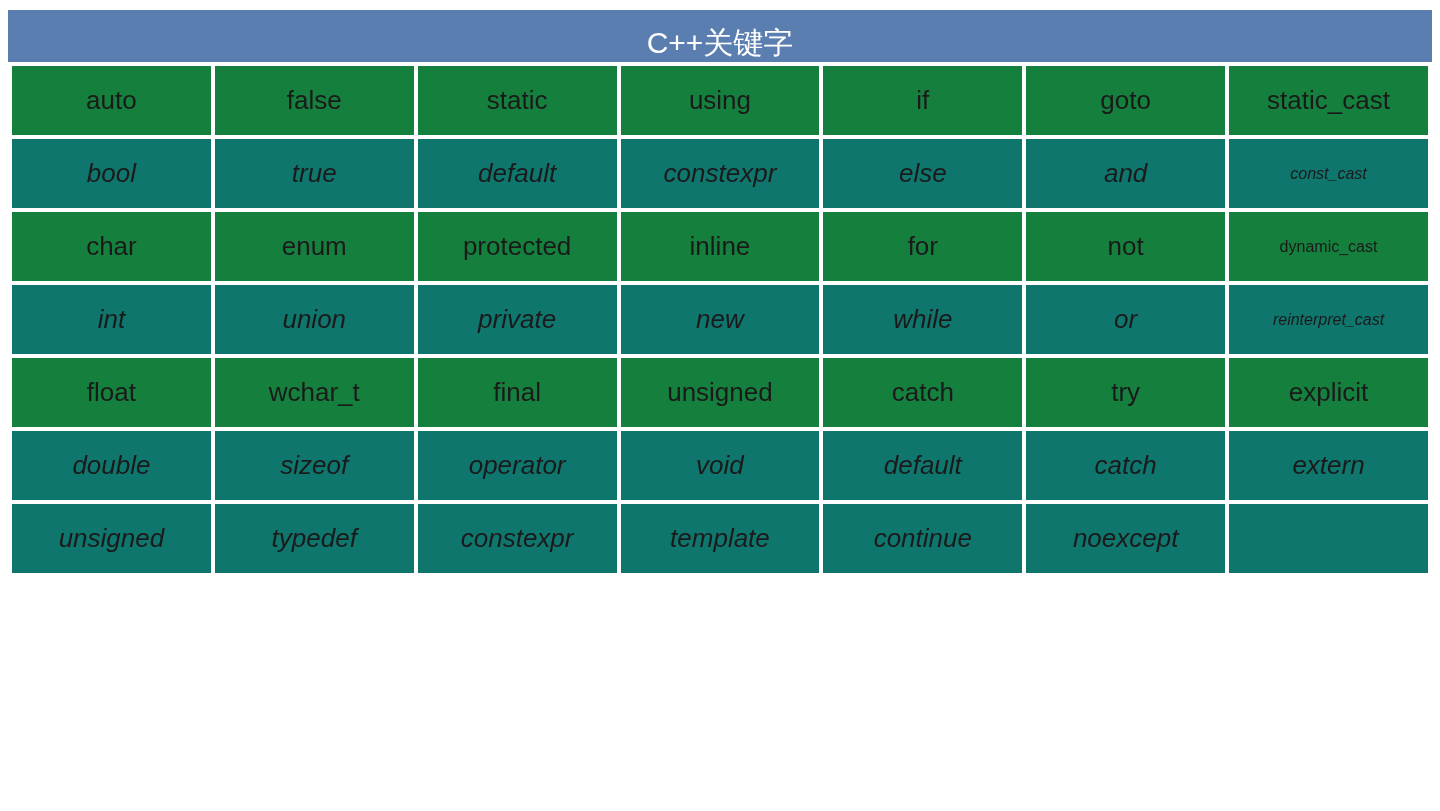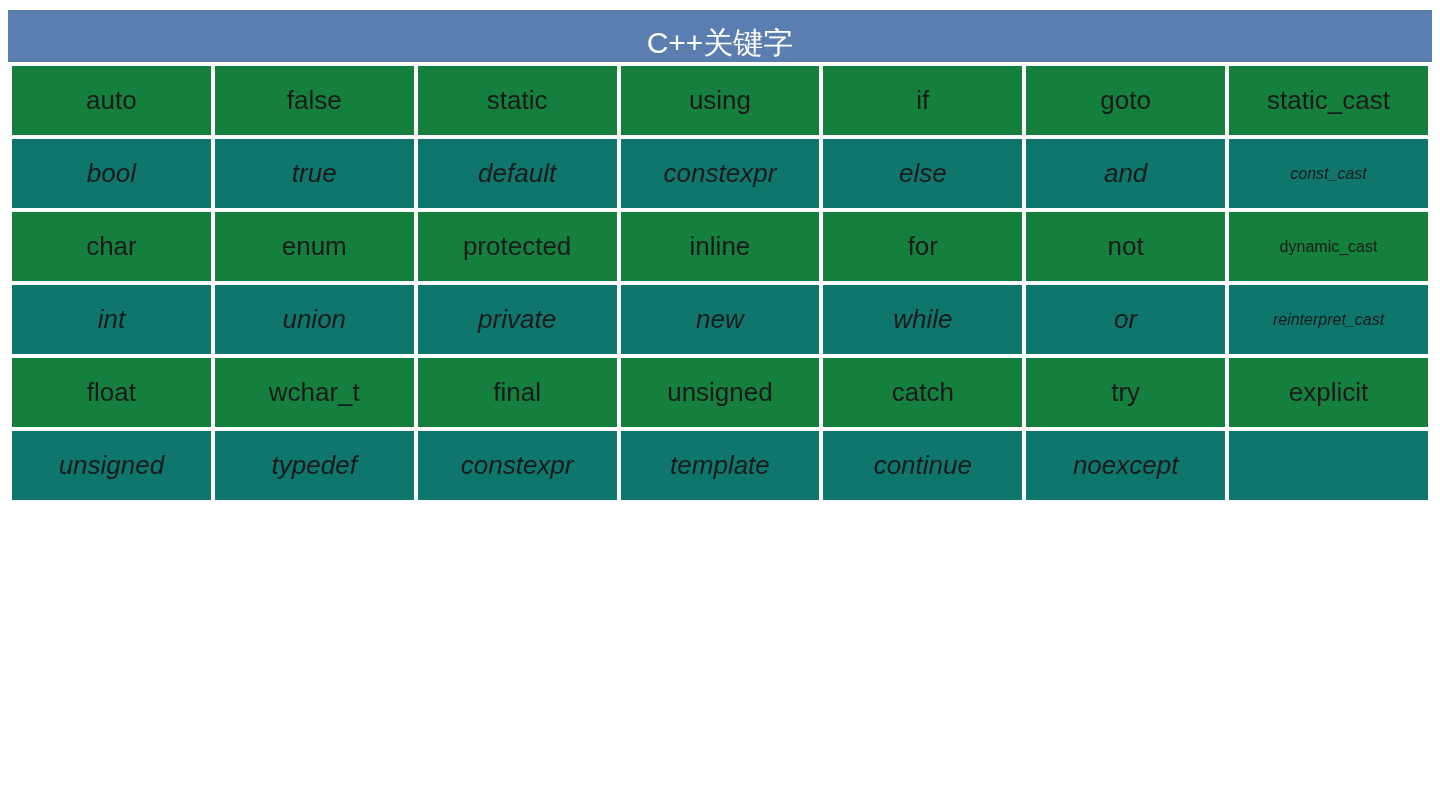--- a/index.html
+++ b/index.html
@@ -88,20 +88,29 @@
       <tr>
         <td class="r-odd">float</td>
         <td class="r-odd">wchar_t</td>
         <td class="r-odd">final</td>
         <td class="r-odd">unsigned</td>
         <td class="r-odd">catch</td>
         <td class="r-odd">try</td>
         <td class="r-odd">explicit</td>
       </tr>
       <tr>
+        <td class="r-even">double</td>
+        <td class="r-even">sizeof</td>
+        <td class="r-even">operator</td>
+        <td class="r-even">void</td>
+        <td class="r-even">default</td>
+        <td class="r-even">catch</td>
+        <td class="r-even">extern</td>
+      </tr>
+      <tr>
         <td class="r-even">unsigned</td>
         <td class="r-even">typedef</td>
         <td class="r-even">constexpr</td>
         <td class="r-even">template</td>
         <td class="r-even">continue</td>
         <td class="r-even">noexcept</td>
         <td class="r-even"></td>
       </tr>
     </tbody>
   </table>

